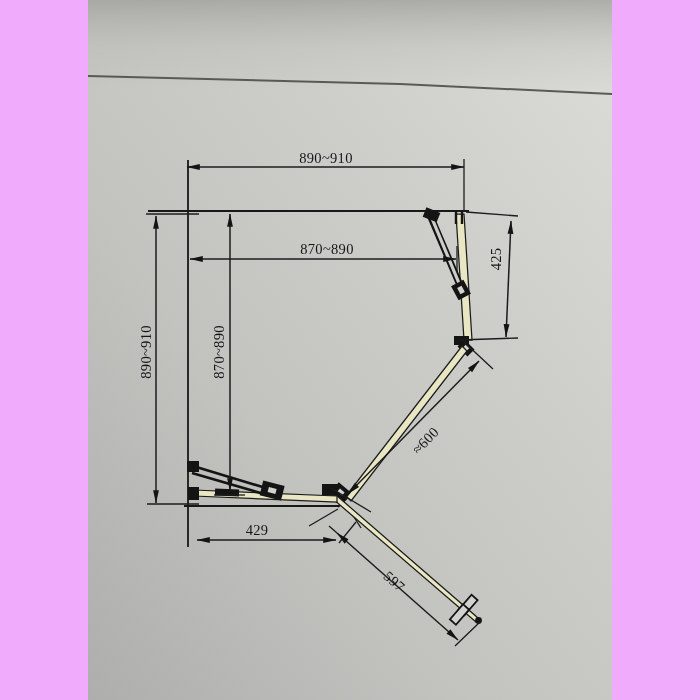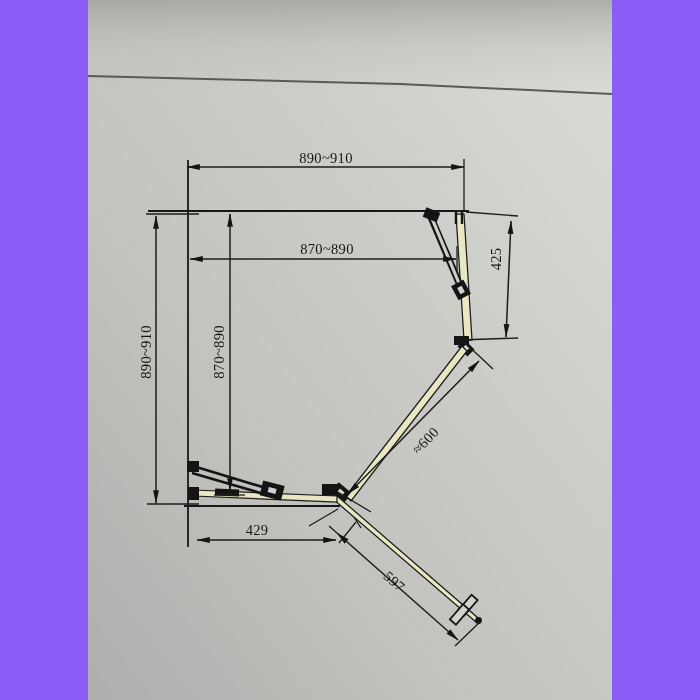--- a/index.html
+++ b/index.html
@@ -1,16 +1,16 @@
 <!DOCTYPE html>
 <html><head>
 <meta charset="utf-8">
 <style>
   html,body{margin:0;padding:0;background:#ffffff;}
-  .stage{position:relative;width:700px;height:700px;background:#8b5cf6;overflow:hidden;
+  .stage{position:relative;width:700px;height:700px;background:#f0abfc;overflow:hidden;
          font-family:"Liberation Serif", serif;}
   svg text{fill:#161616;font-family:"Liberation Serif", serif;font-size:14.5px;letter-spacing:.3px;}
   svg .dimline{stroke:#1c1c1c;stroke-width:1.5;fill:none;}
   svg .extline{stroke:#1c1c1c;stroke-width:1.3;fill:none;}
   svg .wall{stroke:#181818;fill:none;}
   svg .glass{fill:#e9e7c3;stroke:#1c1c1c;stroke-width:1.25;}
   svg .hw{fill:#141414;stroke:none;}
   svg .slot{fill:#d2d2ce;stroke:none;}
 </style>
 </head>

